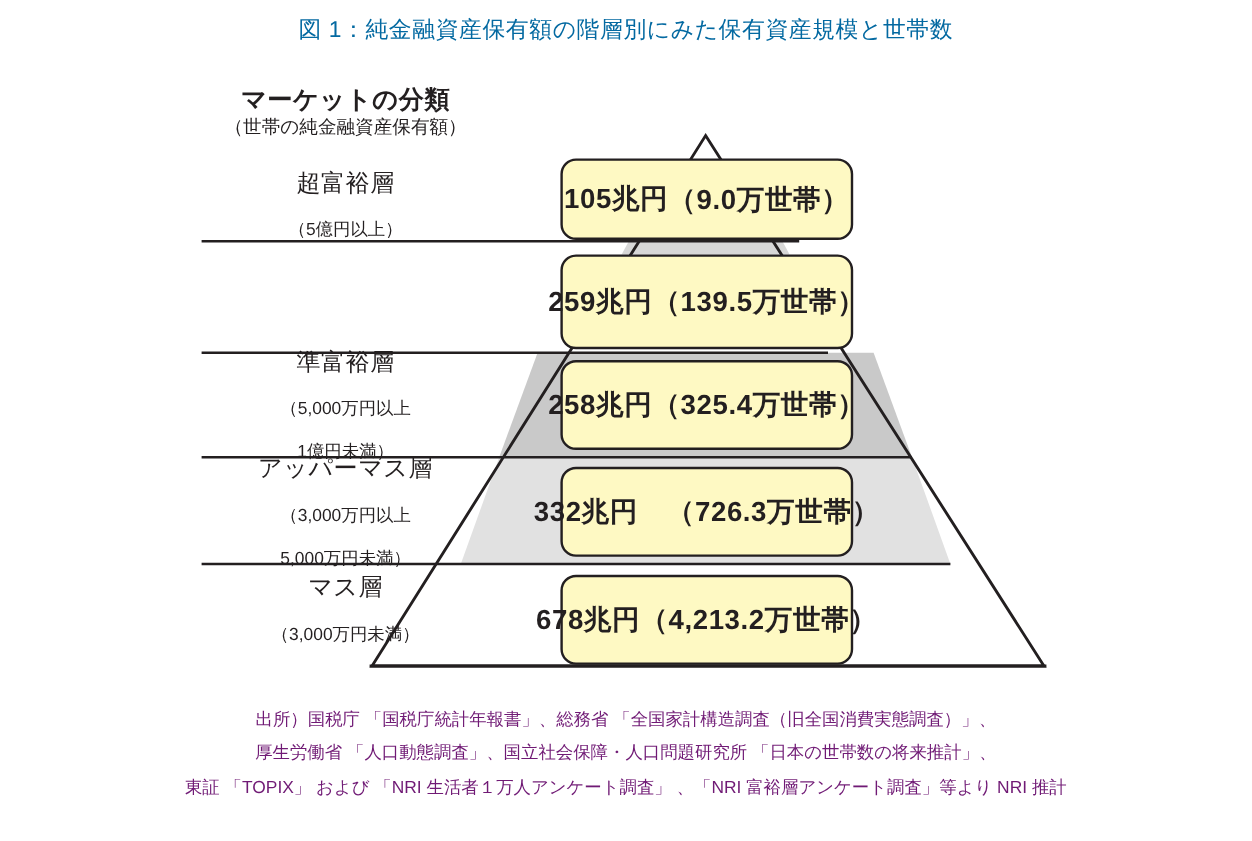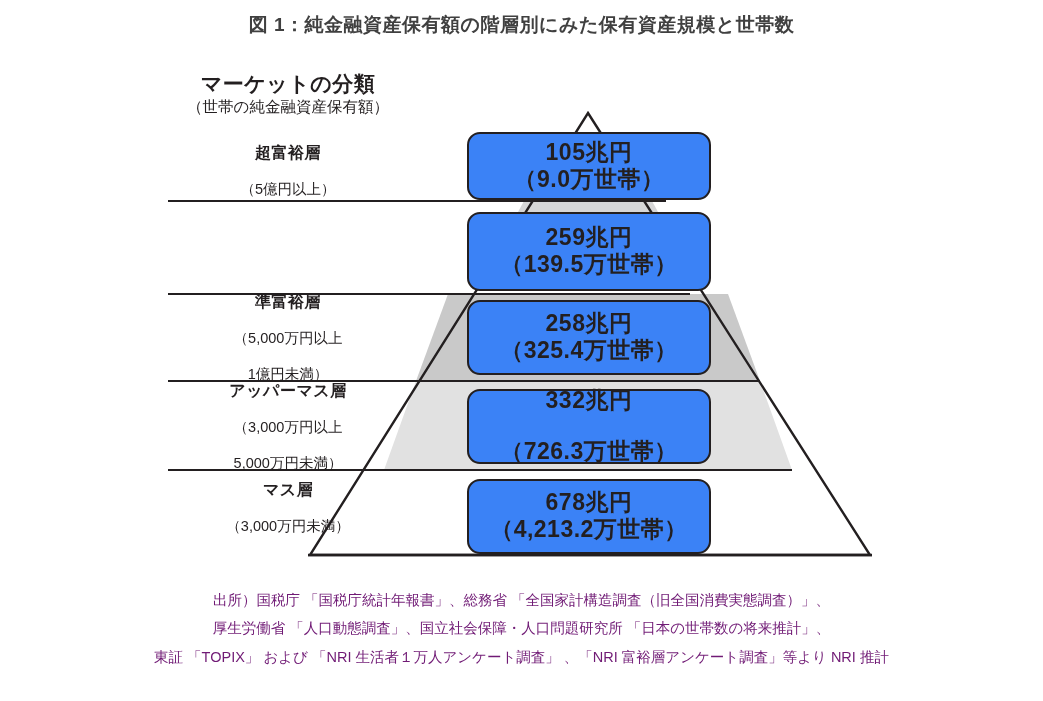--- a/index.html
+++ b/index.html
@@ -18,23 +18,22 @@
 
   
   #figure-title {
     position: absolute;
     left: 0;
     top: 12px;
     width: 1043px;
     text-align: center;
     font-size: 19px;
     letter-spacing: 0.5px;
-    color: #404040;
-    white-space: nowrap;
-    font-weight: bold;
+    color: #0369a1;
+    white-space: nowrap;
   }
 
   
   #chart-area {
     position: absolute;
     left: 0;
     top: 60px;
     width: 1043px;
     height: 510px;
   }
@@ -84,43 +83,43 @@
     left: 128px;
     width: 320px;
     text-align: center;
     line-height: 1.16;
     display: flex;
     flex-direction: column;
     justify-content: center;
     align-items: center;
   }
   .tier-label .t-name {
-    font-size: 16px;
-    font-weight: bold;
+    font-size: 20px;
+    font-weight: normal;
     letter-spacing: 0.5px;
     white-space: nowrap;
   }
   .tier-label .t-range {
     font-size: 14.5px;
     letter-spacing: 0px;
     white-space: nowrap;
     margin-top: 19px;
   }
 
   
   .value-box {
     position: absolute;
     left: 467px;
     width: 244px;
     box-sizing: border-box;
-    background: #3b82f6;
+    background: #fef9c3;
     border: 2.2px solid #231f20;
     border-radius: 13px;
     display: flex;
-    flex-direction: column;
+    flex-direction: row;
     justify-content: center;
     align-items: center;
     line-height: 1.12;
   }
   .value-box .v-amount {
     font-size: 23px;
     font-weight: bold;
     letter-spacing: 0.5px;
     white-space: nowrap;
   }

